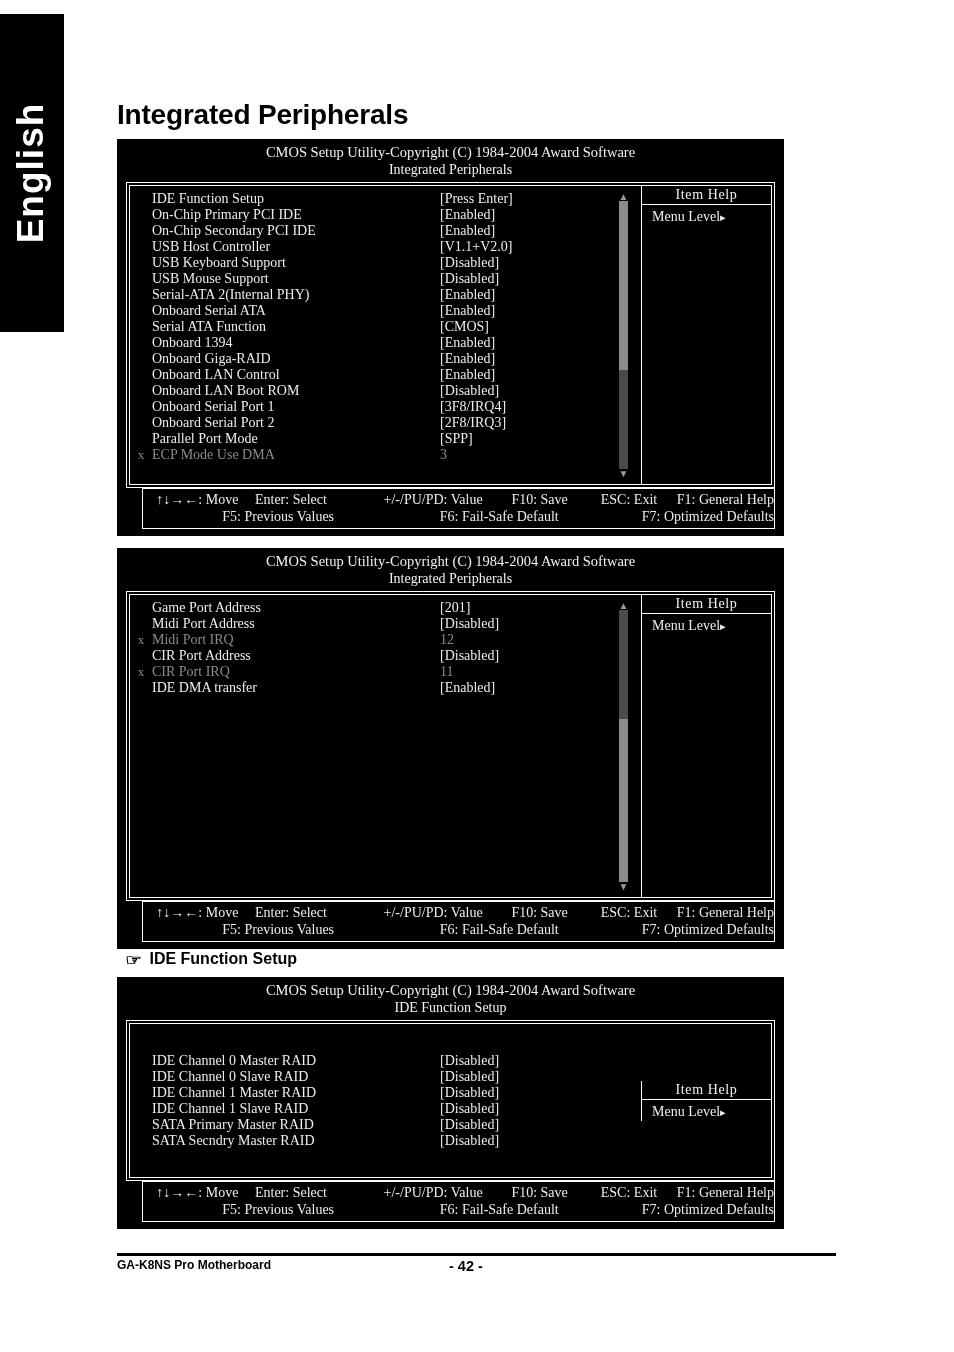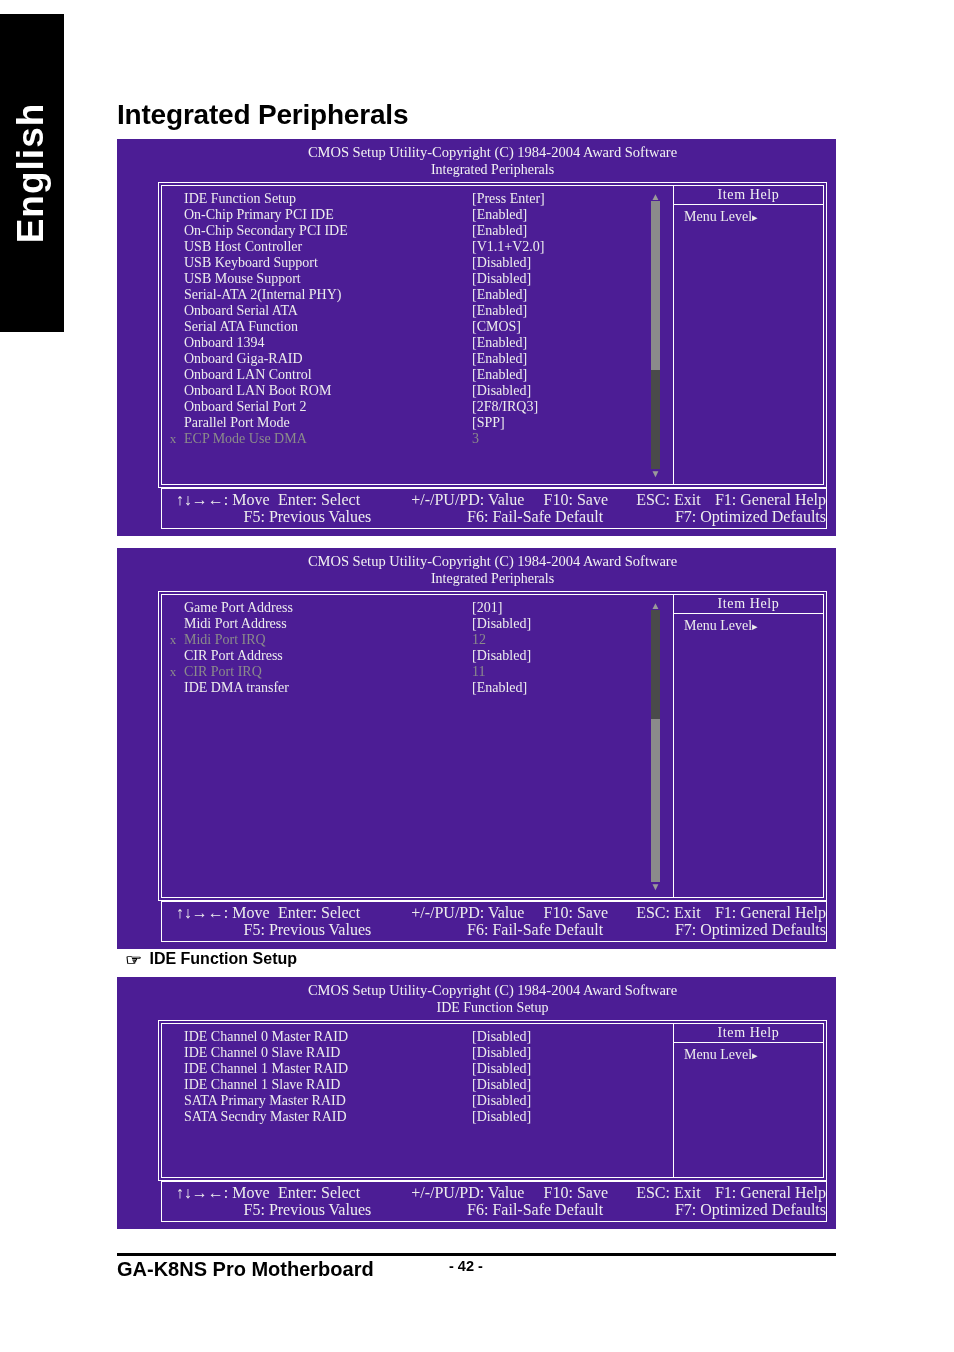--- a/index.html
+++ b/index.html
@@ -42,25 +42,24 @@
     font-weight:bold;font-size:16px;color:#000;
     display:flex;align-items:center;gap:9px;
   }
   .hand-icon{
     display:inline-block;font-size:15px;line-height:1;
     transform:scaleX(1.25);color:#000;
   }
 
   
   .bios{
-    position:absolute;left:117px;width:719px;
-    background:#4c1d95;
+    position:absolute;left:117px;width:667px;
+    background:#000000;
     box-sizing:border-box;
     color:#e8e8e8;
-    padding-left:32px;
   }
   .bios-head{
     text-align:center;
     padding-top:5px;
     font-size:14.5px;
     line-height:17px;
     color:#f2f2f2;
   }
   .bios-head .l2{font-size:14px;}
 
@@ -126,37 +125,37 @@
     color:#f2f2f2;
   }
   .help-body{
     padding:3px 0 0 10px;
     font-size:14px;line-height:17px;
     color:#ededed;
   }
   .help-body .arrow{font-size:11px;}
 
   .bios-foot{
-    margin:0 9px 7px 12px;
+    margin:0 9px 7px 25px;
     border:1px solid #ffffff;
     padding:2px 0 3px 0;
-    font-size:16px;
+    font-size:14px;
     color:#ededed;
   }
   .foot-line{display:flex;height:17px;line-height:17px;white-space:nowrap;}
   .foot-line span{display:inline-block;}
 
   
   .foot-rule{
     position:absolute;left:117px;top:1253px;width:719px;height:3px;background:#000;
   }
   .foot-left{
     position:absolute;left:117px;top:1258px;
     font-family:"Liberation Sans", sans-serif;
-    font-weight:bold;font-size:20px;color:#000;
+    font-weight:bold;font-size:12px;color:#000;
   }
   .foot-page{
     position:absolute;left:449px;top:1258px;
     font-family:"Liberation Sans", sans-serif;
     font-weight:bold;font-size:14.5px;color:#000;
   }
 </style>
 </head>
 <body>
 
@@ -232,20 +231,25 @@
             </div>
             <div class="row">
               <span class="xmark"></span>
               <span class="label">Onboard LAN Control</span>
               <span class="value">[Enabled]</span>
             </div>
             <div class="row">
               <span class="xmark"></span>
               <span class="label">Onboard LAN Boot ROM</span>
               <span class="value">[Disabled]</span>
+            </div>
+            <div class="row">
+              <span class="xmark"></span>
+              <span class="label">Onboard Serial Port 1</span>
+              <span class="value">[3F8/IRQ4]</span>
             </div>
             <div class="row">
               <span class="xmark"></span>
               <span class="label">Onboard Serial Port 2</span>
               <span class="value">[2F8/IRQ3]</span>
             </div>
             <div class="row">
               <span class="xmark"></span>
               <span class="label">Parallel Port Mode</span>
               <span class="value">[SPP]</span>
@@ -368,21 +372,21 @@
   <span class="hand-icon">☞</span>
   <span>IDE Function Setup</span>
 </div>
 
 <div class="bios" id="panel3-root" style="top:977px;">
   <div class="bios-head">
     <div>CMOS Setup Utility-Copyright (C) 1984-2004 Award Software</div>
     <div class="l2">IDE Function Setup</div>
   </div>
   <div class="bios-body">
-    <div class="bios-body-inner" style="height:155px;">
+    <div class="bios-body-inner" style="height:155px;align-items:center;">
       <div class="opt-pane">
         <div>
             <div class="row">
               <span class="xmark"></span>
               <span class="label">IDE Channel 0 Master RAID</span>
               <span class="value">[Disabled]</span>
             </div>
             <div class="row">
               <span class="xmark"></span>
               <span class="label">IDE Channel 0 Slave RAID</span>

